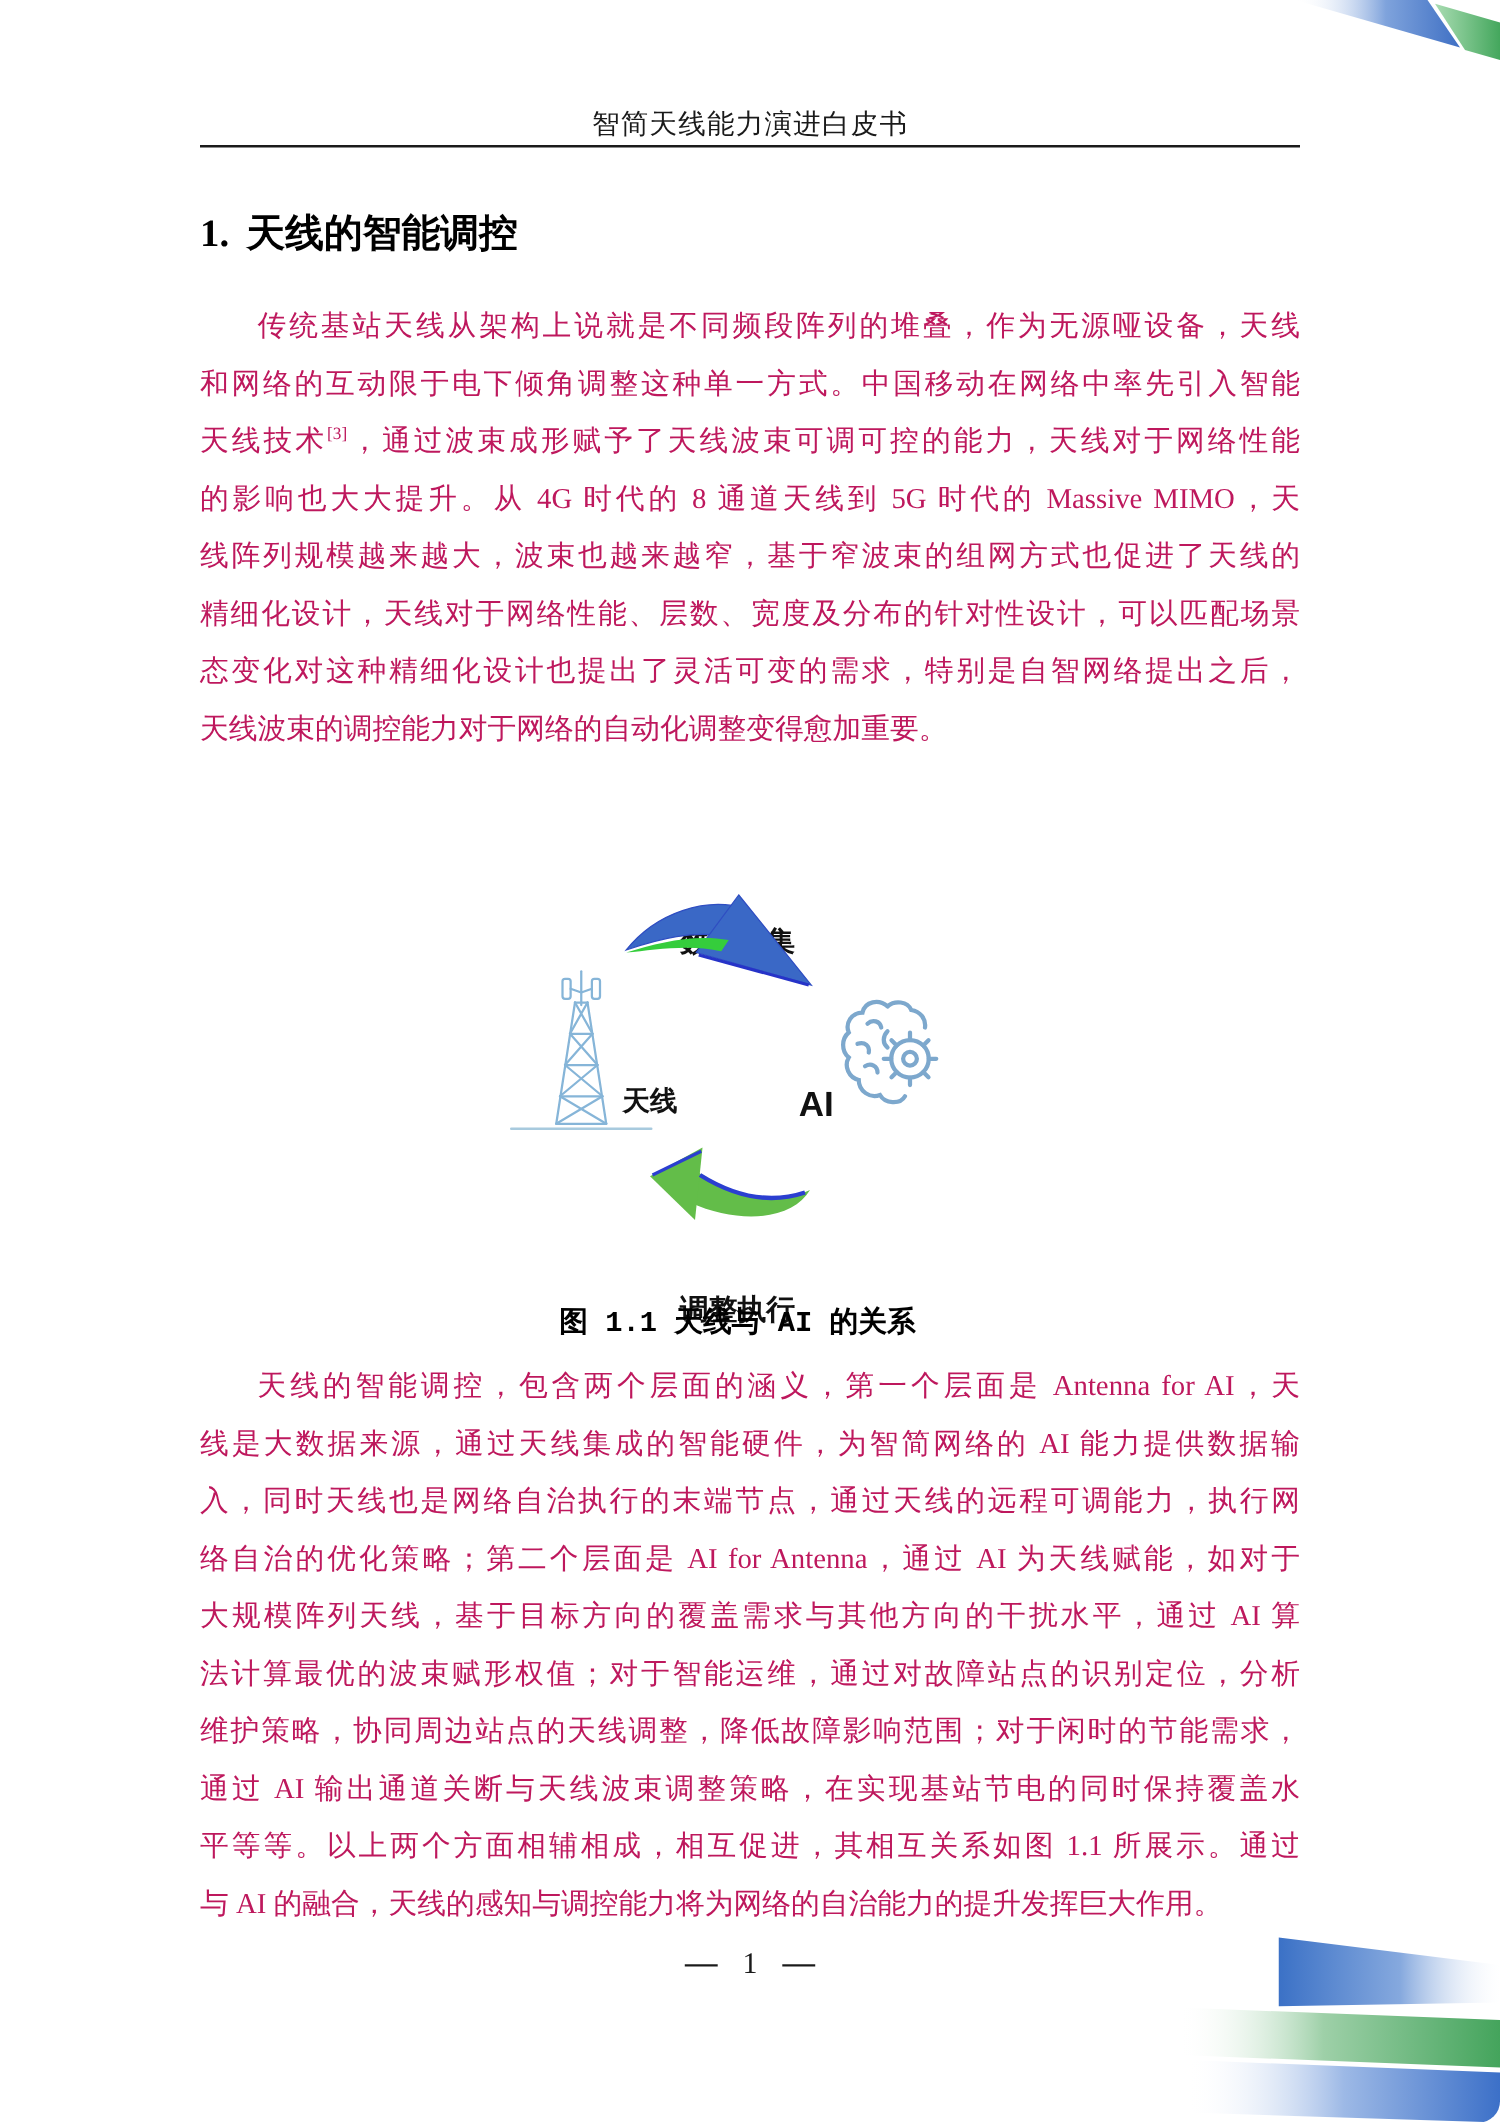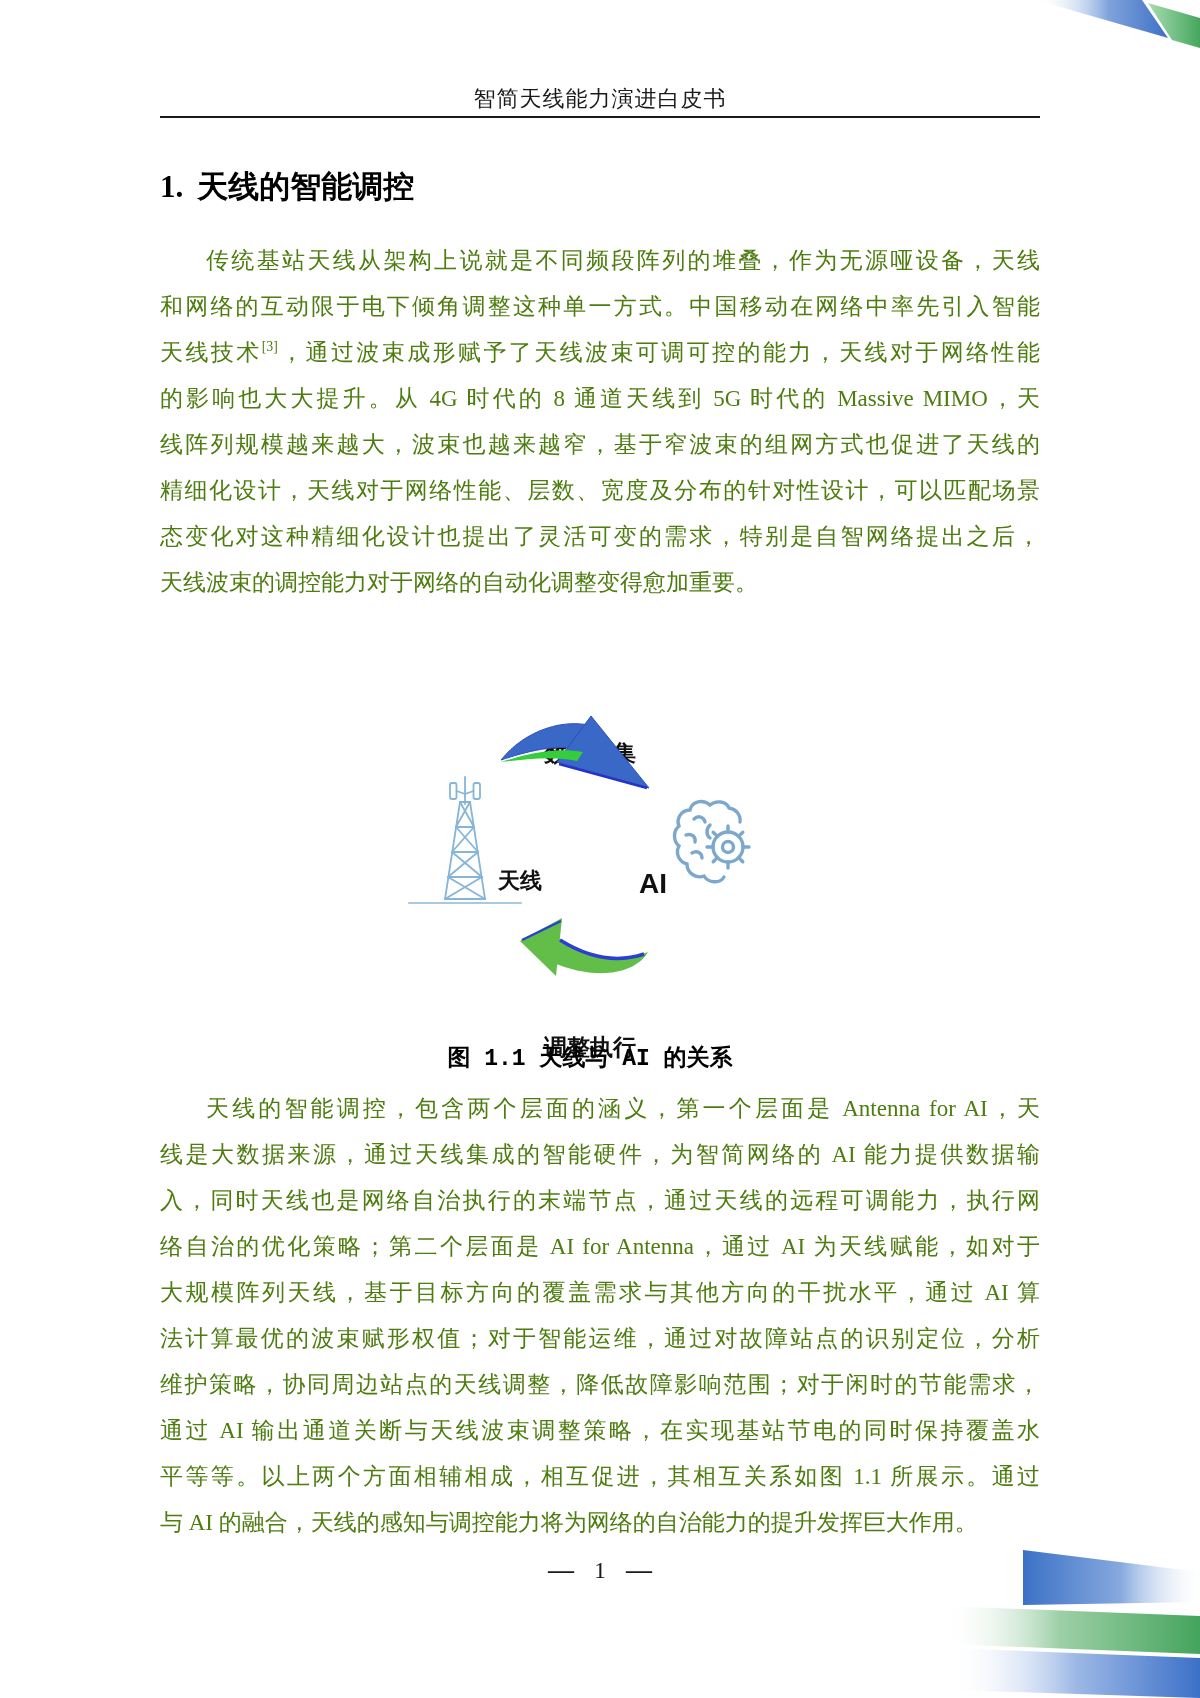--- a/index.html
+++ b/index.html
@@ -4,20 +4,21 @@
 <style>
   html,body { margin:0; padding:0; background:#ffffff; }
   .page {
     position: relative;
     width: 1200px; height: 1698px;
     margin: 0 auto;
     background: #ffffff;
     font-family: "Liberation Serif","DejaVu Serif",serif;
     color: #1d1d1d;
     overflow: hidden;
+    border-radius: 17px;
   }
   
   .header-title {
     position: absolute; top: 84px; left: 0; width: 100%;
     text-align: center; font-size: 22px; letter-spacing: 1px; color: #1a1a1a;
   }
   .header-rule {
     position: absolute; top: 116px; left: 160px; width: 880px; height: 2px;
     background: #1a1a1a;
   }
@@ -27,21 +28,21 @@
     font-size: 31px; font-weight: bold; color: #000;
     font-family: "Liberation Sans","DejaVu Sans",sans-serif;
   }
   .section-heading .num {
     font-family: "Liberation Serif","DejaVu Serif",serif;
     margin-right: 14px;
   }
   
   .para {
     position: absolute; left: 160px; width: 880px;
-    font-size: 23px; line-height: 46px; color: #4d7c0f;
+    font-size: 23px; line-height: 46px; color: #be185d;
   }
   .para .line { text-align: justify; text-align-last: justify; }
   .para .line.last { text-align-last: left; }
   .para .line.first { text-indent: 2em; }
   .para sup { font-size: 0.60em; vertical-align: super; line-height: 0; }
   #paragraph-1 { top: 238px; }
   #paragraph-2 { top: 1086px; }
   
   .fig-label {
     position: absolute;

